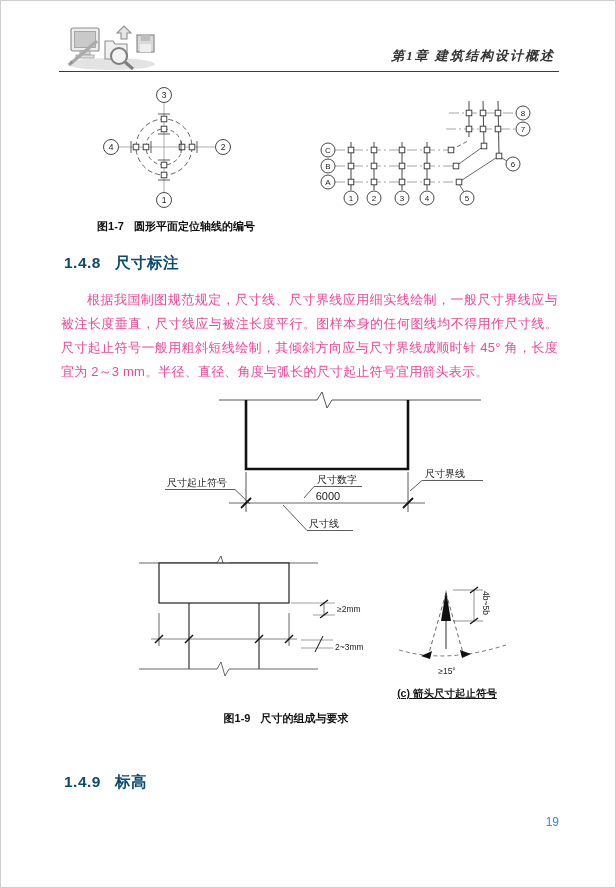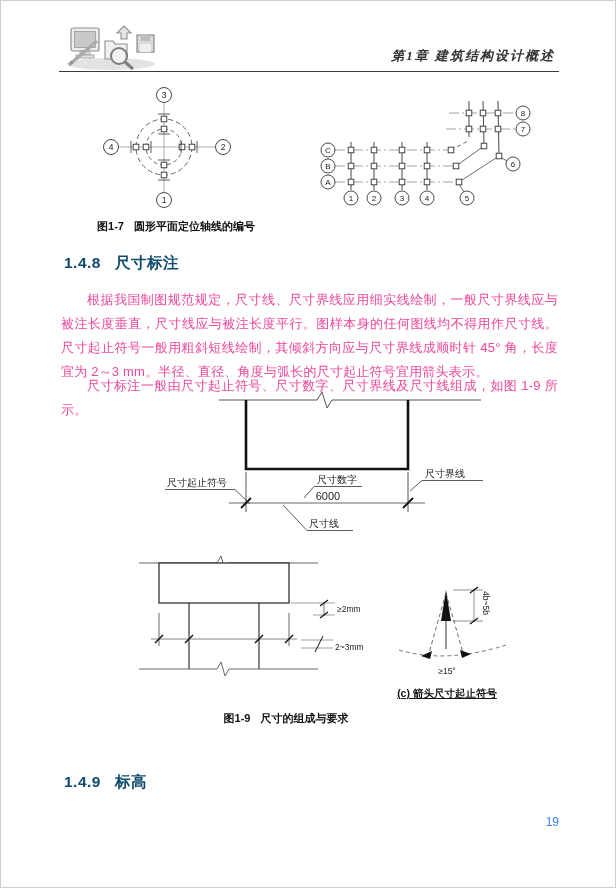--- a/index.html
+++ b/index.html
@@ -188,21 +188,20 @@
       <text x="522" y="131">7</text>
       <text x="522" y="115">8</text>
     </g>
   </svg>
 
   <div class="abs section-heading" style="left:63px; top:252px;">
     <span>1.4.8</span><span class="sec-title">尺寸标注</span>
   </div>
 
   <div class="abs para" style="left:60px; top:287px;">根据我国制图规范规定，尺寸线、尺寸界线应用细实线绘制，一般尺寸界线应与被注长度垂直，尺寸线应与被注长度平行。图样本身的任何图线均不得用作尺寸线。尺寸起止符号一般用粗斜短线绘制，其倾斜方向应与尺寸界线成顺时针 45° 角，长度宜为 2～3 mm。半径、直径、角度与弧长的尺寸起止符号宜用箭头表示。</div>
-  <div class="abs para" style="left:60px; top:373px;">尺寸标注一般由尺寸起止符号、尺寸数字、尺寸界线及尺寸线组成，如图 1-9 所示。</div>
 
   <svg class="abs" style="left:160px; top:390px;" width="330" height="146" viewBox="160 390 330 146">
     <g stroke="#444" stroke-width="0.9" fill="none">
       <line x1="218" y1="399" x2="316" y2="399"></line>
       <polyline points="316,399 321,391 326,407 331,399"></polyline>
       <line x1="331" y1="399" x2="480" y2="399"></line>
     </g>
     <path d="M245 399 V468 H407 V399" fill="none" stroke="#111" stroke-width="2.6"></path>
     <g stroke="#444" stroke-width="0.9">
       <line x1="245" y1="471" x2="245" y2="511"></line>

